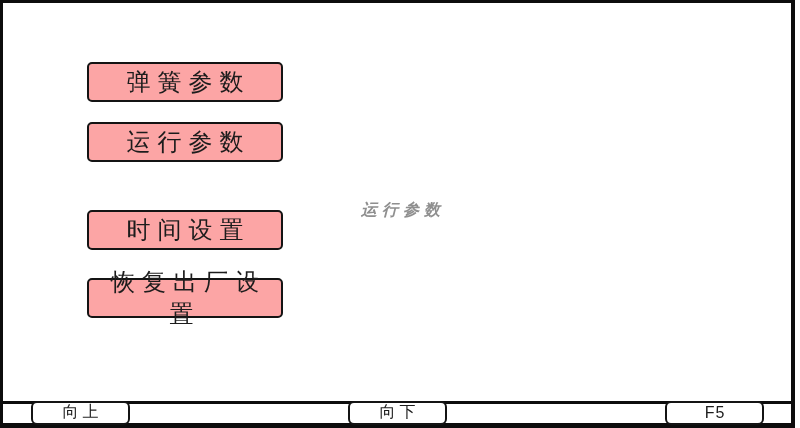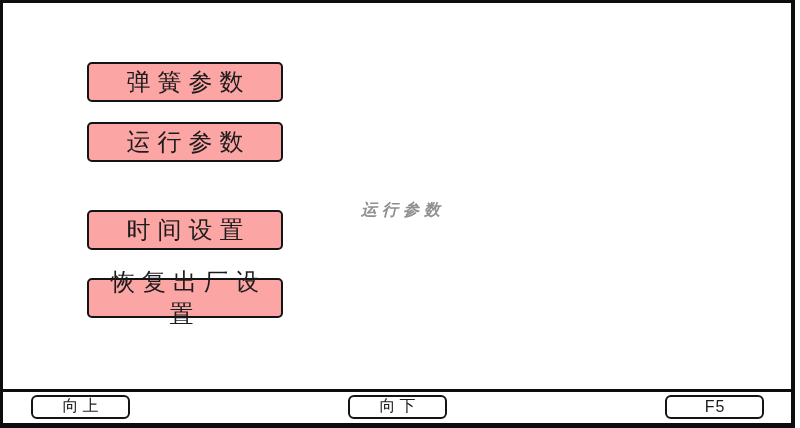--- a/index.html
+++ b/index.html
@@ -58,21 +58,21 @@
     color: #8f8f8f;
     font-family: "DejaVu Sans", sans-serif;
     font-weight: bold;
     font-style: italic;
     font-size: 16px;
     letter-spacing: 5px;
     white-space: nowrap;
     user-select: none;
   }
   .softkey-bar {
-    height: 34px;
+    height: 22px;
     box-sizing: border-box;
     border-top: 3px solid #0d0d0d;
     background: #ffffff;
     display: flex;
     align-items: center;
     justify-content: space-between;
     padding: 0 27px 2px 28px;
   }
   .softkey {
     width: 99px;

